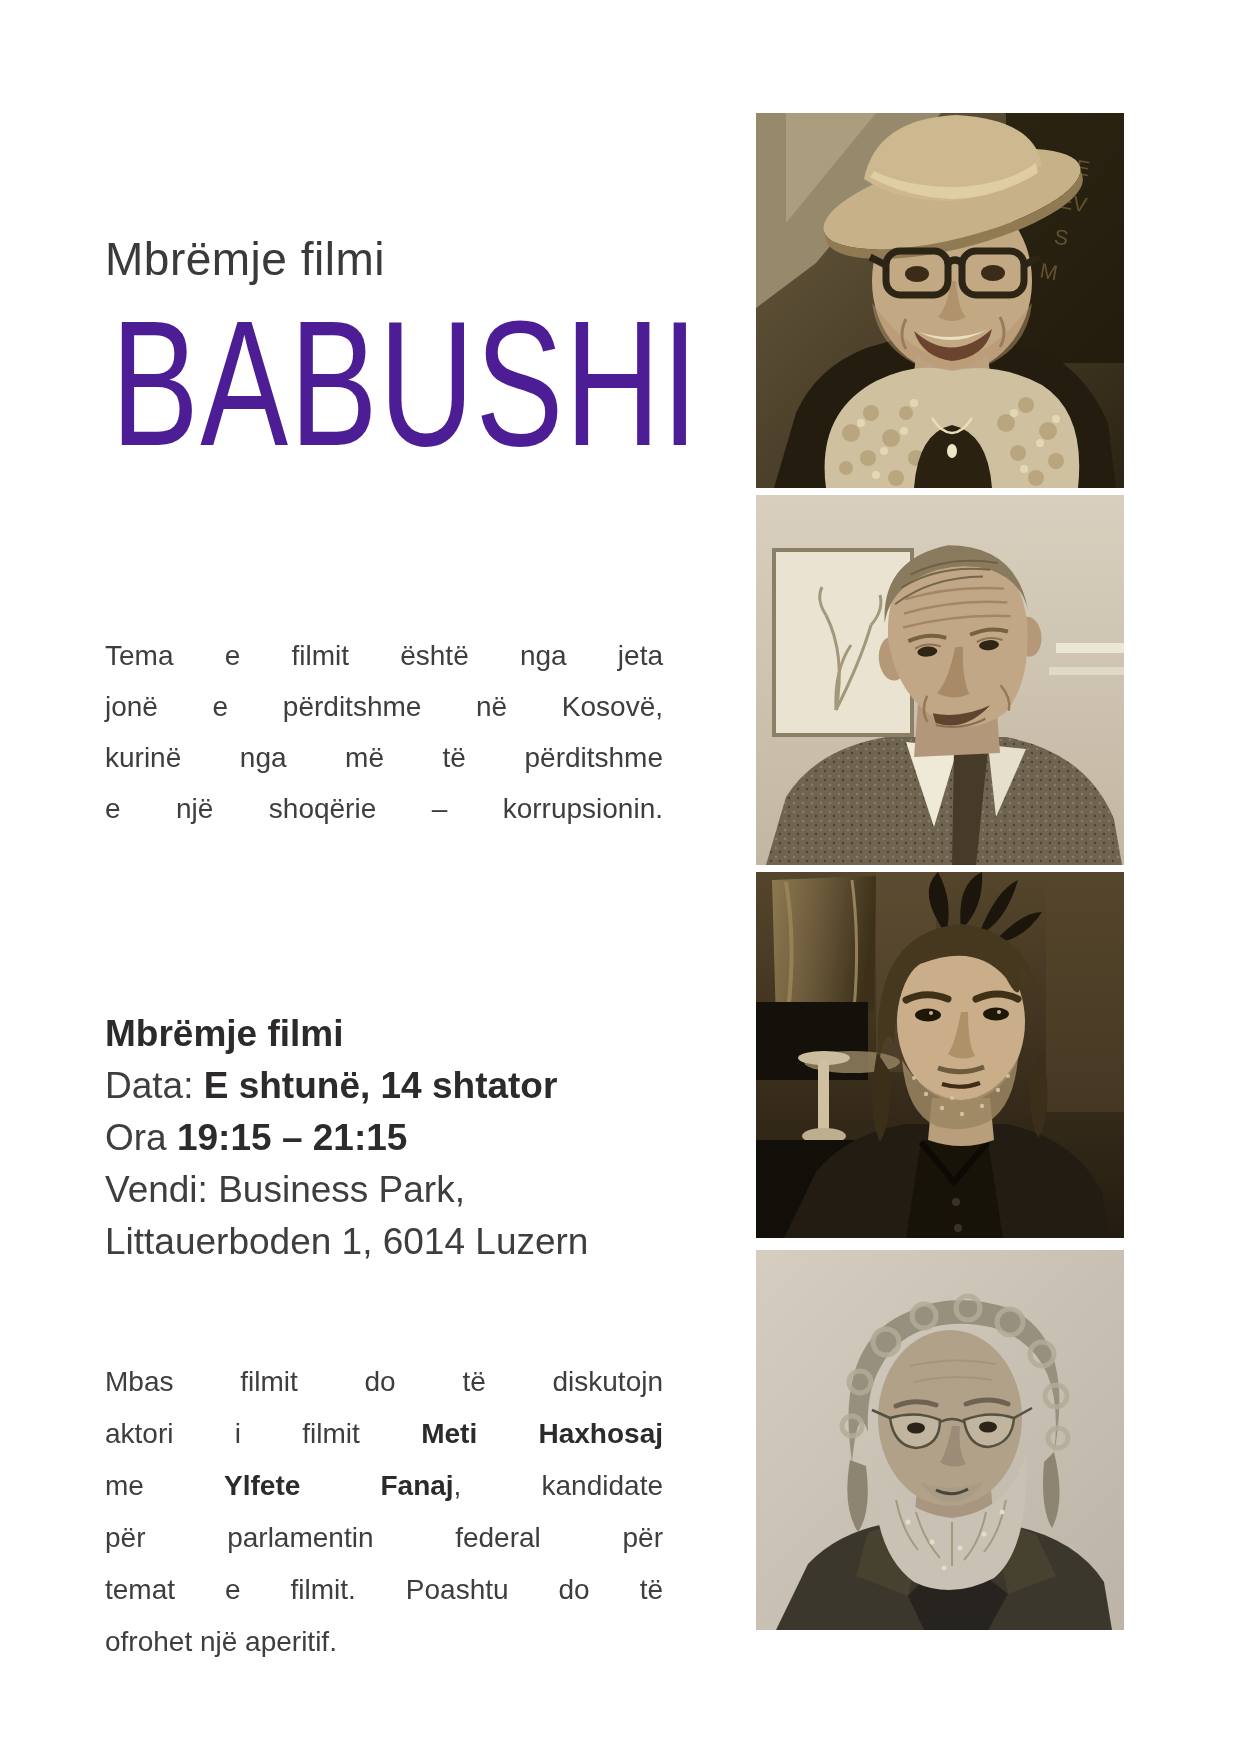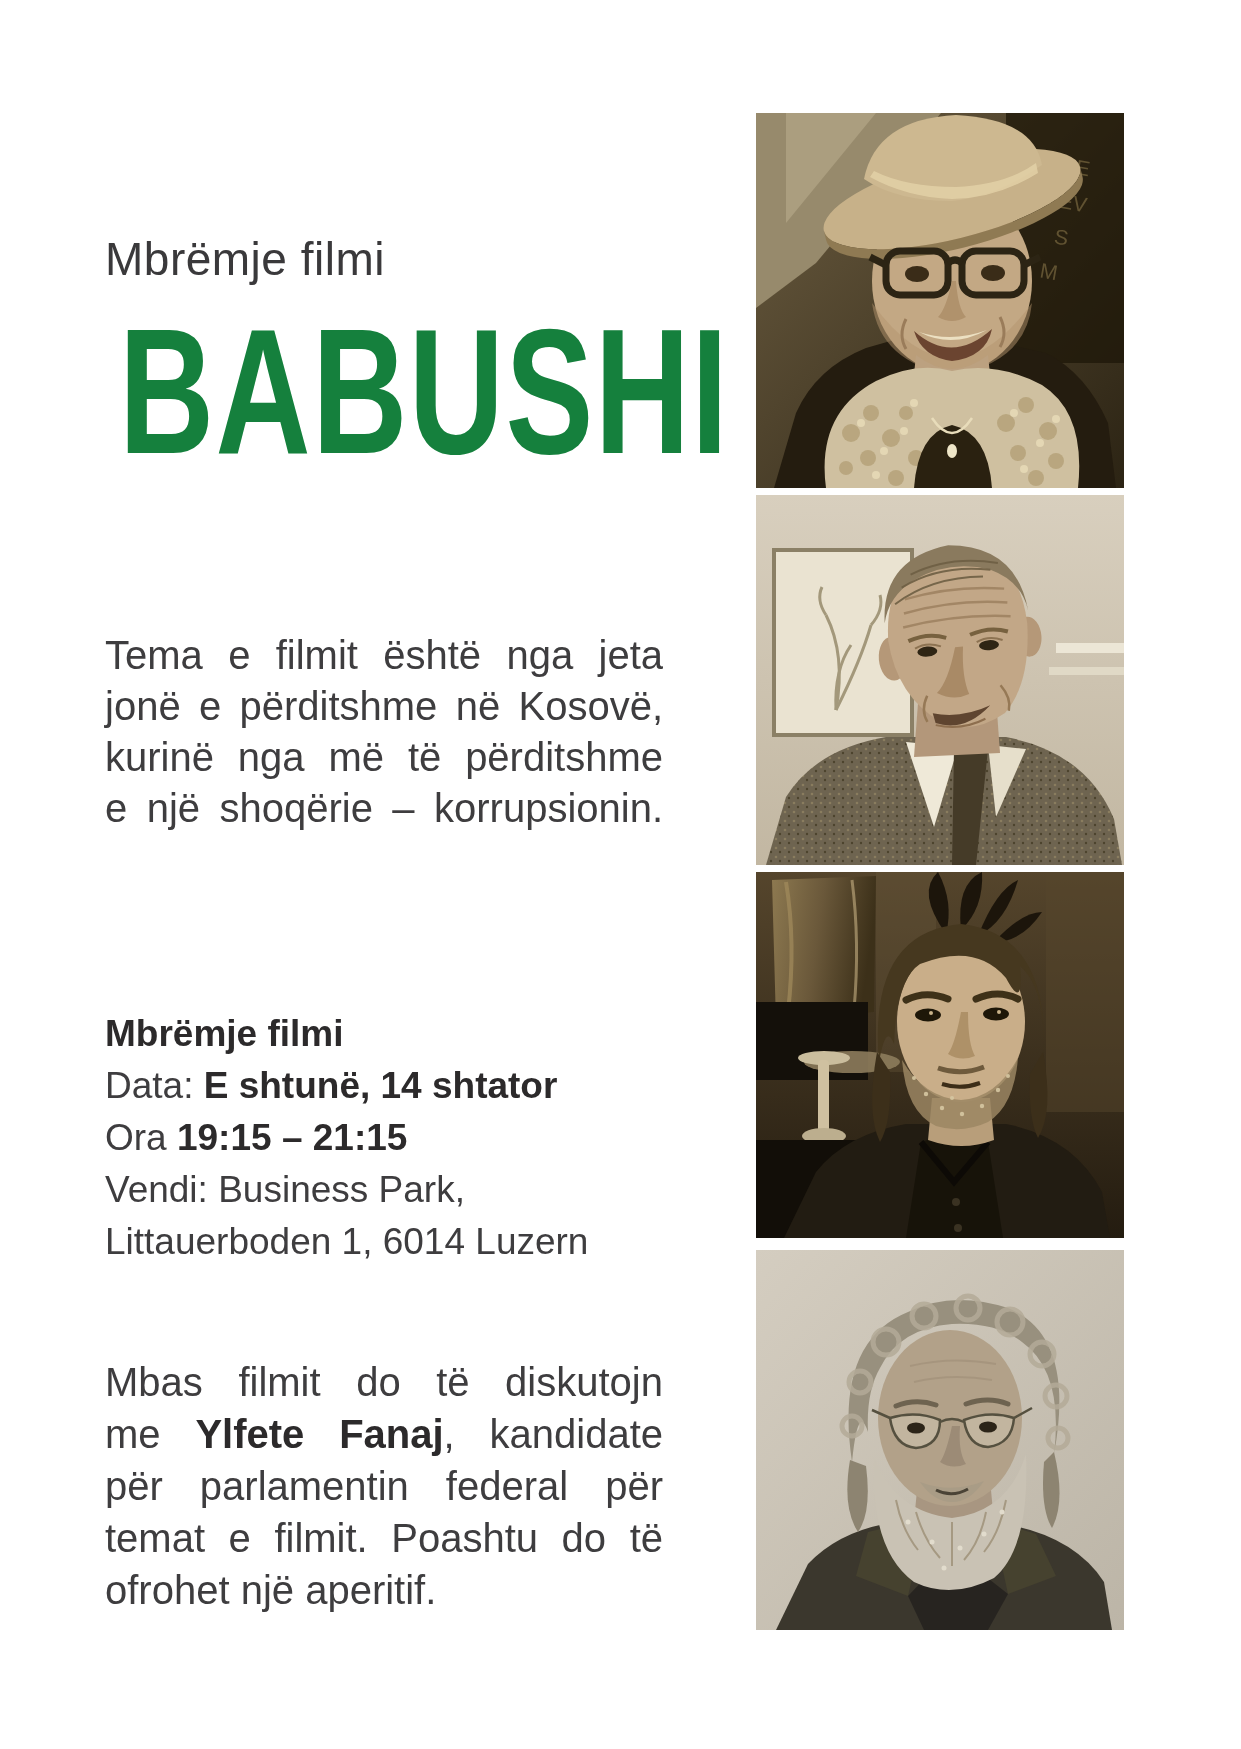--- a/index.html
+++ b/index.html
@@ -5,25 +5,25 @@
   html,body{margin:0;padding:0;background:#ffffff;}
   .page{
     position:relative;width:1241px;height:1749px;background:#ffffff;overflow:hidden;
     font-family:"Liberation Sans", sans-serif;color:#3e3d3f;
   }
   .kicker{
     position:absolute;left:105px;top:232px;font-size:46px;font-weight:400;
     letter-spacing:0.5px;color:#3a393b;
   }
   .title{
-    position:absolute;left:103px;top:283px;margin:16px;font-size:178px;line-height:1.05;
-    font-weight:700;color:#15803d;white-space:nowrap;
+    position:absolute;left:103px;top:283px;margin:8px;font-size:178px;line-height:1.05;
+    font-weight:400;color:#4c1d95;white-space:nowrap;
   }
   .title .stretch{display:inline-block;transform:scale(0.74,1);transform-origin:left top;letter-spacing:2px;}
-  .para{position:absolute;left:105px;width:558px;font-size:40px;line-height:51px;color:#3e3d3f;}
+  .para{position:absolute;left:105px;width:558px;font-size:28px;line-height:51px;color:#3e3d3f;}
   .para .line{text-align:justify;text-align-last:justify;}
   .intro{top:630px;}
   .outro{top:1356px;line-height:52px;}
   .outro .line:last-child{text-align:justify;text-align-last:left;}
   .event{position:absolute;left:105px;top:1008px;width:558px;font-size:37px;line-height:52px;}
   .event .line{text-align:right;text-align-last:left;}
   .event-heading{font-weight:700;color:#2c2a2b;}
   .b{font-weight:700;color:#2c2a2b;}
   .photos{position:absolute;left:756px;top:0;width:368px;}
   .photo{position:absolute;left:0;width:368px;margin:0;overflow:hidden;background:#cfc3a6;}
@@ -54,20 +54,21 @@
     <div id="event-lines">
         <div class="line"><span>Data: </span><span class="b">E shtunë, 14 shtator</span></div>
         <div class="line"><span>Ora </span><span class="b">19:15 – 21:15</span></div>
         <div class="line"><span>Vendi: Business Park,</span></div>
         <div class="line"><span>Littauerboden 1, 6014 Luzern</span></div>
       </div>
   </div>
 
   <div class="para outro" id="outro">
       <div class="line"><span>Mbas filmit do të diskutojn</span></div>
+      <div class="line"><span>aktori i filmit </span><span class="b">Meti Haxhosaj</span></div>
       <div class="line"><span>me </span><span class="b">Ylfete Fanaj</span><span>, kandidate</span></div>
       <div class="line"><span>për parlamentin federal për</span></div>
       <div class="line"><span>temat e filmit. Poashtu do të</span></div>
       <div class="line"><span>ofrohet një aperitif.</span></div>
     </div>
 
   <div class="photos">
 
     <figure class="photo" id="photo-1" aria-label="Sepia portrait of an elderly smiling woman wearing a light hat, dark-rimmed glasses and a crocheted cream scarf">
       <svg viewBox="0 0 368 375" xmlns="http://www.w3.org/2000/svg">

